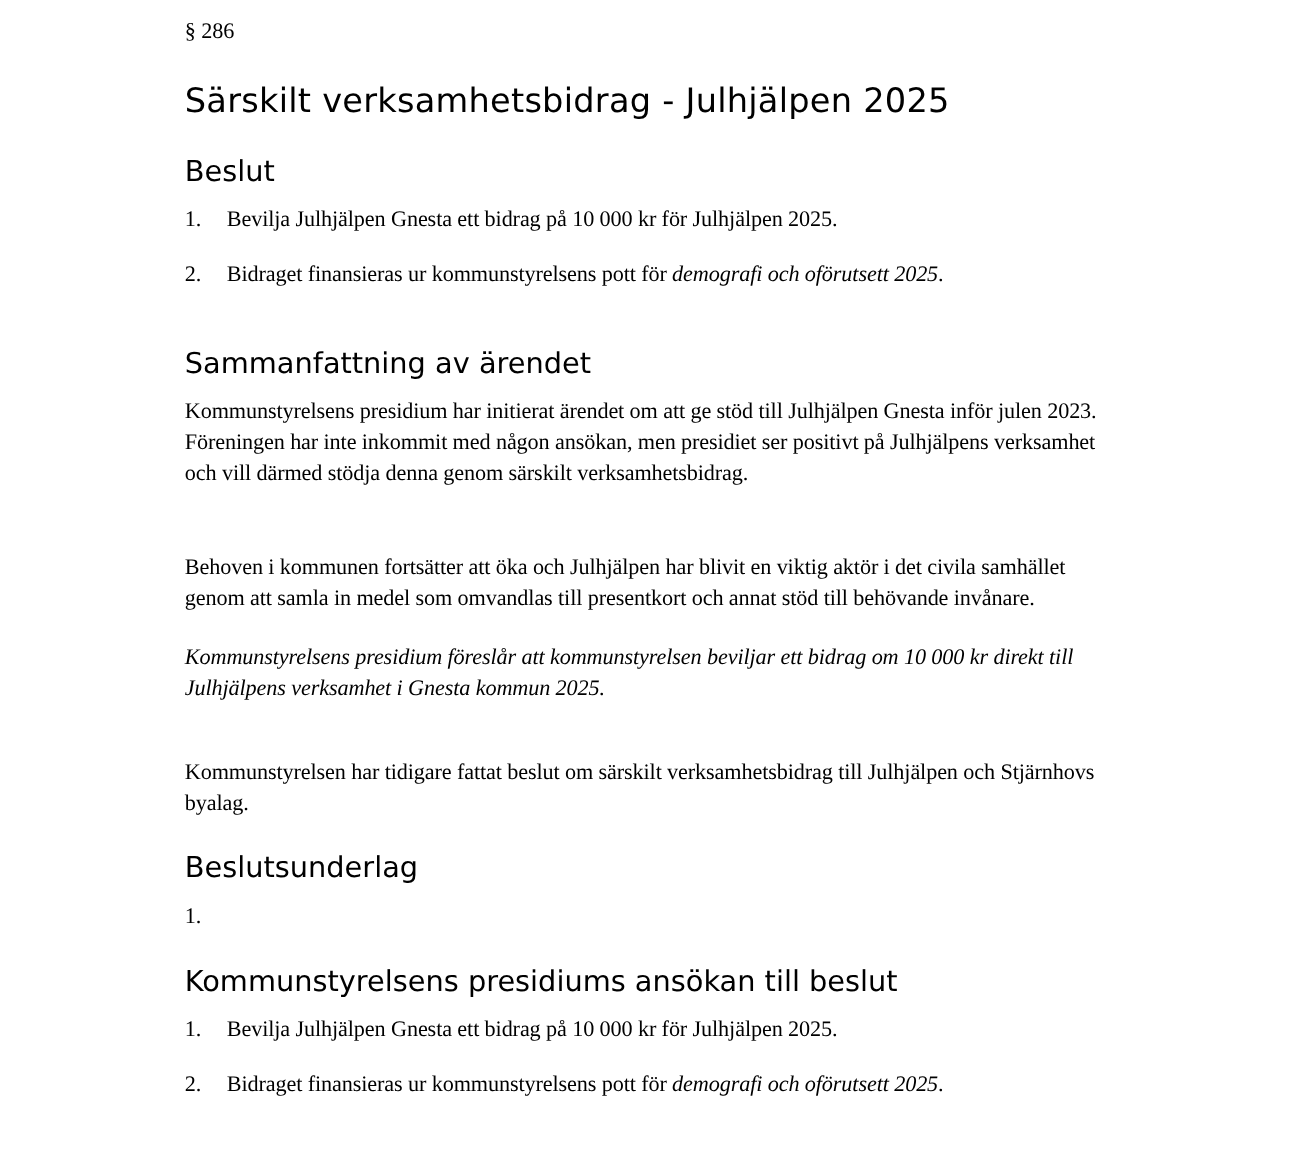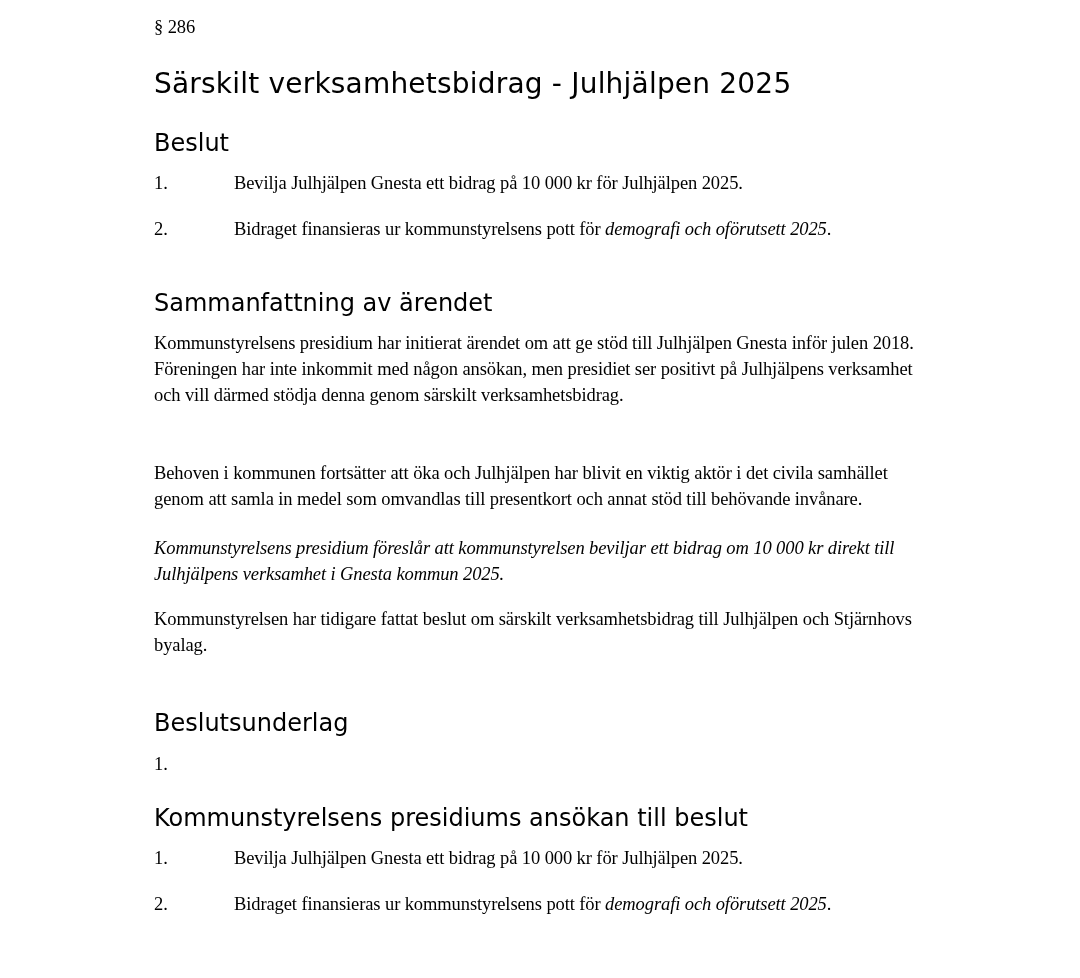--- a/index.html
+++ b/index.html
@@ -56,21 +56,21 @@
       position: absolute;
       left: 0;
       width: 780px;
     }
     .ol-item .num {
       position: absolute;
       left: 0;
       top: 0;
     }
     .ol-item .txt {
-      margin-left: 80px;
+      margin-left: 35px;
       width: 680px;
     }
     .ol-item .txt em {
       font-style: italic;
     }
     .para {
       position: absolute;
       left: 0;
       width: 775px;
       margin: 0;
@@ -92,27 +92,27 @@
     <div class="txt">Bevilja Julhjälpen Gnesta ett bidrag på 10 000 kr för Julhjälpen 2025.</div>
   </div>
 
   <div class="ol-item serif" style="top:216px;">
     <span class="num">2.</span>
     <div class="txt"><span>Bidraget finansieras ur kommunstyrelsens pott för </span><em>demografi och oförutsett 2025</em><span>.</span></div>
   </div>
 
   <h2 class="h2 sans" style="top:285px;">Sammanfattning av ärendet</h2>
 
-  <p class="para serif" style="top:330px;">Kommunstyrelsens presidium har initierat ärendet om att ge stöd till Julhjälpen Gnesta inför julen 2018. Föreningen har inte inkommit med någon ansökan, men presidiet ser positivt på Julhjälpens verksamhet och vill därmed stödja denna genom särskilt verksamhetsbidrag.</p>
+  <p class="para serif" style="top:330px;">Kommunstyrelsens presidium har initierat ärendet om att ge stöd till Julhjälpen Gnesta inför julen 2023. Föreningen har inte inkommit med någon ansökan, men presidiet ser positivt på Julhjälpens verksamhet och vill därmed stödja denna genom särskilt verksamhetsbidrag.</p>
 
   <p class="para serif" style="top:460px;">Behoven i kommunen fortsätter att öka och Julhjälpen har blivit en viktig aktör i det civila samhället genom att samla in medel som omvandlas till presentkort och annat stöd till behövande invånare.</p>
 
   <p class="para serif" style="top:535px;font-style:italic;">Kommunstyrelsens presidium föreslår att kommunstyrelsen beviljar ett bidrag om 10 000 kr direkt till Julhjälpens verksamhet i Gnesta kommun 2025.</p>
 
-  <p class="para serif" style="top:606px;">Kommunstyrelsen har tidigare fattat beslut om särskilt verksamhetsbidrag till Julhjälpen och Stjärnhovs byalag.</p>
+  <p class="para serif" style="top:631px;">Kommunstyrelsen har tidigare fattat beslut om särskilt verksamhetsbidrag till Julhjälpen och Stjärnhovs byalag.</p>
 
   <h2 class="h2 sans" style="top:705px;">Beslutsunderlag</h2>
 
   <div class="ol-item serif" style="top:751px;">
     <span class="num">1.</span>
   </div>
 
   <h2 class="h2 sans" style="top:800px;">Kommunstyrelsens presidiums ansökan till beslut</h2>
 
   <div class="ol-item serif" style="top:845px;">

